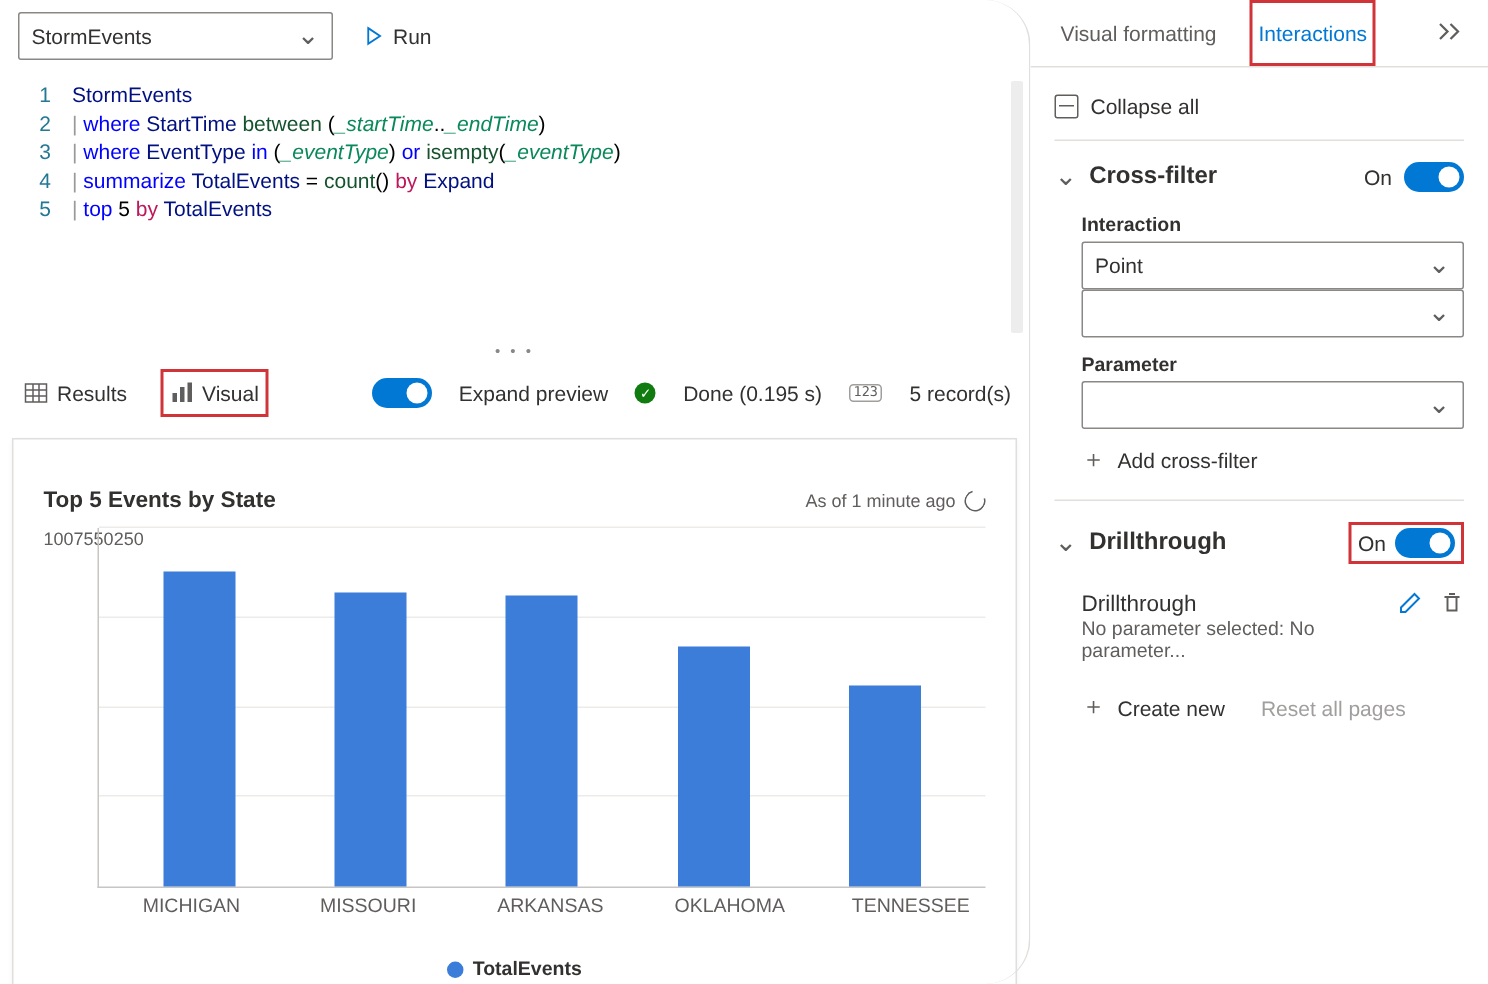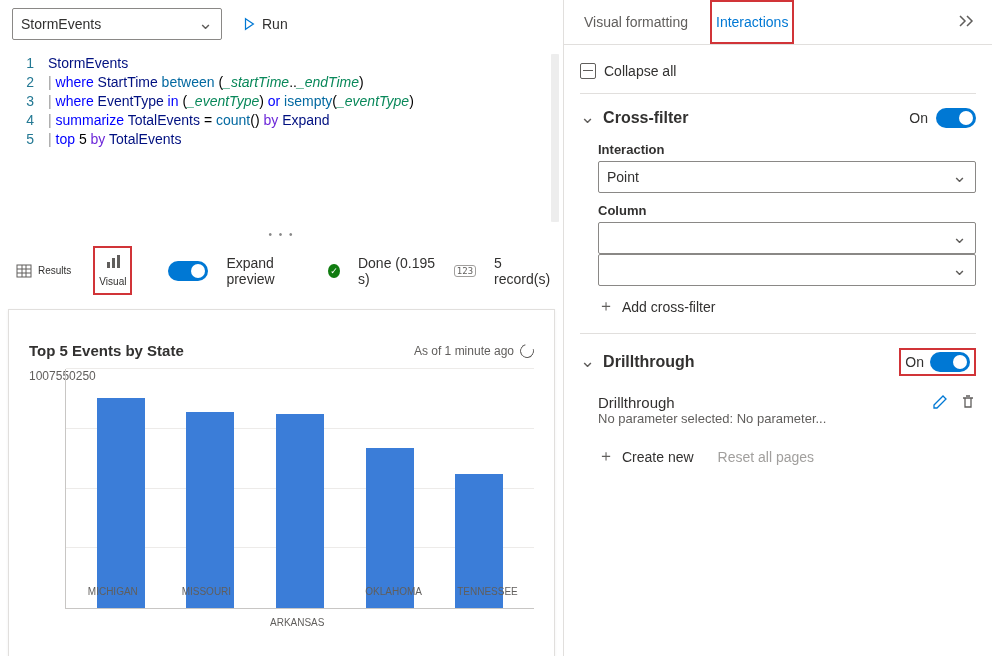--- a/index.html
+++ b/index.html
@@ -1,45 +1,45 @@
 <!DOCTYPE html>
 <html><head>
 <meta charset="utf-8">
 <style>
   * { box-sizing: border-box; margin: 0; padding: 0; font-family: "Segoe UI", -apple-system, sans-serif; }
   body { width: 992px; height: 656px; background: #fff; display: flex; overflow: hidden; font-size: 14px; color: #323130; }
-  .left-pane { width: 564px; display: flex; flex-direction: column; border-right: 1px solid #e1dfdd; }
+  .left-pane { width: 687px; display: flex; flex-direction: column; border-right: 1px solid #e1dfdd; border-radius: 30px; }
   .right-pane { flex: 1; padding: 12px 16px; overflow-y: auto; }
 
   
   .toolbar { display: flex; align-items: center; gap: 12px; padding: 8px 12px; }
   .db-dropdown { width: 210px; height: 32px; border: 1px solid #8a8886; border-radius: 2px; display: flex; align-items: center; justify-content: space-between; padding: 0 8px; background: #fff; font-size: 14px; }
   .run-btn { display: flex; align-items: center; gap: 6px; background: none; border: none; padding: 4px 8px; font-size: 14px; color: #323130; cursor: pointer; }
   .run-btn svg { width: 14px; height: 14px; }
 
   
   .editor { flex: 0 0 auto; height: 184px; overflow: auto; padding: 6px 0; position: relative; }
   .editor::after { content:""; position:absolute; right:2px; top:6px; width:12px; height:168px; background: linear-gradient(#ccc,#ccc) center/8px 100% no-repeat; opacity:.35; border-radius:4px;}
   .code-line { display: flex; font-family: Consolas, Menlo, monospace; font-size: 14px; line-height: 19px; }
   .ln { width: 48px; text-align: right; padding-right: 14px; color: #237893; user-select: none; }
   .code { white-space: pre; }
   .tok-ident { color: #001080; }
   .tok-pipe { color: #999; }
   .tok-kw { color: #0000ff; }
-  .tok-fn { color: #0369a1; }
+  .tok-fn { color: #14532d; }
   .tok-var { color: #09885a; font-style: italic; }
   .tok-p { color:#000; }
-  .tok-by { color:#6d28d9; }
+  .tok-by { color:#be185d; }
 
   .dots { text-align:center; color:#888; letter-spacing:2px; height:10px; font-size:10px; line-height:6px;}
 
   
   .tabs-row { display: flex; align-items: center; gap: 18px; padding: 8px 12px; }
-  .tab { display: flex; align-items: center; gap: 6px; padding: 6px 4px; font-size: 10px; color: #323130; cursor: pointer; justify-content: flex-end; }
-  .tab.active { border: 2px solid #d13438; flex-direction: column; }
+  .tab { display: flex; align-items: center; gap: 6px; padding: 6px 4px; font-size: 14px; color: #323130; cursor: pointer; justify-content: flex-end; }
+  .tab.active { border: 2px solid #d13438; }
   .toggle { width: 40px; height: 20px; border-radius: 10px; background: #0078d4; position: relative; cursor: pointer; flex:0 0 auto;}
   .toggle::after { content: ""; position: absolute; width: 14px; height: 14px; background: #fff; border-radius: 50%; top: 3px; right: 3px; }
   .status-dot { width:14px; height:14px; border-radius:50%; background:#107c10; display:inline-flex; align-items:center; justify-content:center; color:#fff; font-size:9px; }
   .records-badge { border:1px solid #a19f9d; border-radius:3px; font-size:9px; padding:0 2px; color:#605e5c; font-family:monospace;}
 
   
   .chart-card { margin: 6px 8px 6px 8px; border:1px solid #e1dfdd; box-shadow:0 1px 3px rgba(0,0,0,.06); padding: 32px 20px; flex:1; }
   .chart-header { display:flex; justify-content:space-between; align-items:center; margin-bottom: 10px;}
   .chart-title { font-weight:600; font-size:15px; }
   .chart-meta { font-size:12px; color:#605e5c; display:flex; align-items:center; gap:6px;}
@@ -66,21 +66,21 @@
   .bar { background:#4178be;}
   .bar { background:#4178be;}
   .bar { background:#3b7dd8;}
   .bar { background:#4178be;}
   .bar { background:#3a7bd5;}
   .bar { background:#3b7dd8;}
   .bar { background:#4178be;}
   .bar { background:#3a7bd5;}
   .bar { background:#4178be;}
   .bar { background:#3b7dd8;}
-  .x-labels { position:absolute; left:0; right:0; bottom:-20px; display:flex; justify-content:space-around; font-size:10px; color:#605e5c; }
+  .x-labels { position:absolute; left:0; right:0; bottom:-20px; display:flex; justify-content:space-around; font-size:13px; color:#605e5c; }
   .legend { text-align:center; margin-top:26px; font-size:13px; font-weight:600; }
   .legend-dot { display:inline-block; width:11px; height:11px; border-radius:50%; background:#3b7dd8; margin-right:6px; vertical-align:middle;}
 
   
   .rp-tabs { display:flex; align-items:center; gap:18px; border-bottom:1px solid #e1dfdd; margin:-12px -16px 10px; padding:0 16px;}
   .rp-tab { padding: 12px 4px; font-size:14px; color:#605e5c; cursor:pointer;}
   .rp-tab.active { color:#0078d4; border-bottom:2px solid #0078d4; font-weight:400; }
   .rp-tab.redbox { border:2px solid #d13438; }
   .more-icon { margin-left:auto; padding:8px 0;}
   .collapse-row { display:flex; align-items:center; gap:8px; padding:8px 0; color:#323130; cursor:pointer;}
@@ -200,21 +200,21 @@
         <div class="bars" id="bars">
             <div class="bar" style="height: 88%; background: rgb(59, 125, 216);"></div>
             <div class="bar" style="height: 82%; background: rgb(59, 125, 216);"></div>
             <div class="bar" style="height: 81%; background: rgb(59, 125, 216);"></div>
             <div class="bar" style="height: 67%; background: rgb(59, 125, 216);"></div>
             <div class="bar" style="height: 56%; background: rgb(59, 125, 216);"></div>
           </div>
         <div class="x-labels" id="xlabels">
             <div style="width: 60px; text-align: center;">MICHIGAN</div>
             <div style="width: 60px; text-align: center;">MISSOURI</div>
-            <div style="width: 60px;  margin-top: 31px;">ARKANSAS</div>
+            <div style="width: 60px; ">ARKANSAS</div>
             <div style="width: 60px; text-align: center;">OKLAHOMA</div>
             <div style="width: 60px; text-align: center;">TENNESSEE</div>
           </div>
       </div>
     </div>
     <div class="legend">
       <span class="legend-dot"></span><span>TotalEvents</span>
     </div>
   </div>
 </div>
@@ -242,25 +242,25 @@
       <span class="spacer"></span>
       <span class="on-label">On</span>
       <div class="toggle"></div>
     </div>
     <div style="padding-left:18px;">
       <div class="field-label">Interaction</div>
       <div class="select">
         <span>Point</span>
         <span class="chevron-down"></span>
       </div>
-      <div class="field-label">Column</div>
       <div class="select">
         <span></span>
         <span class="chevron-down"></span>
       </div>
+      <div class="field-label">Parameter</div>
       <div class="select">
         <span></span>
         <span class="chevron-down"></span>
       </div>
       <div class="add-row">
         <span class="plus">＋</span>
         <span>Add cross-filter</span>
       </div>
     </div>
   </div>

